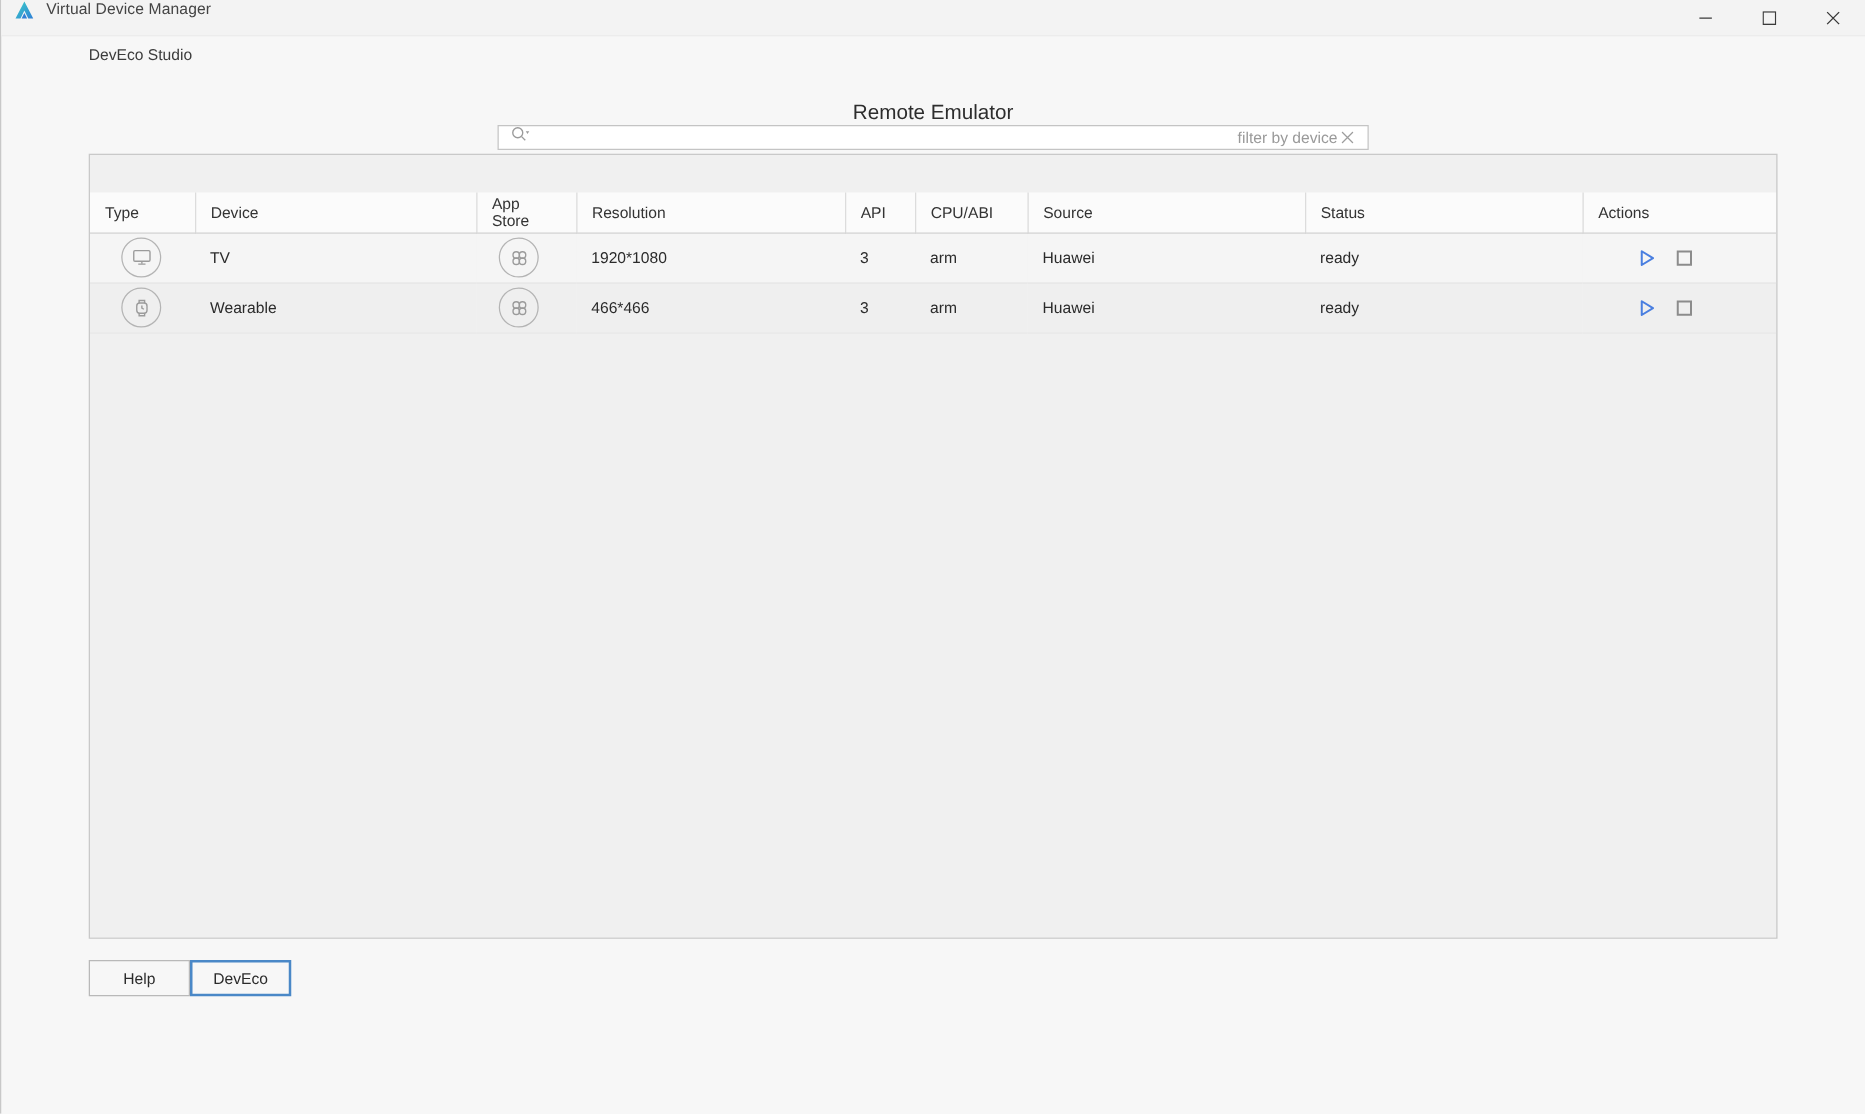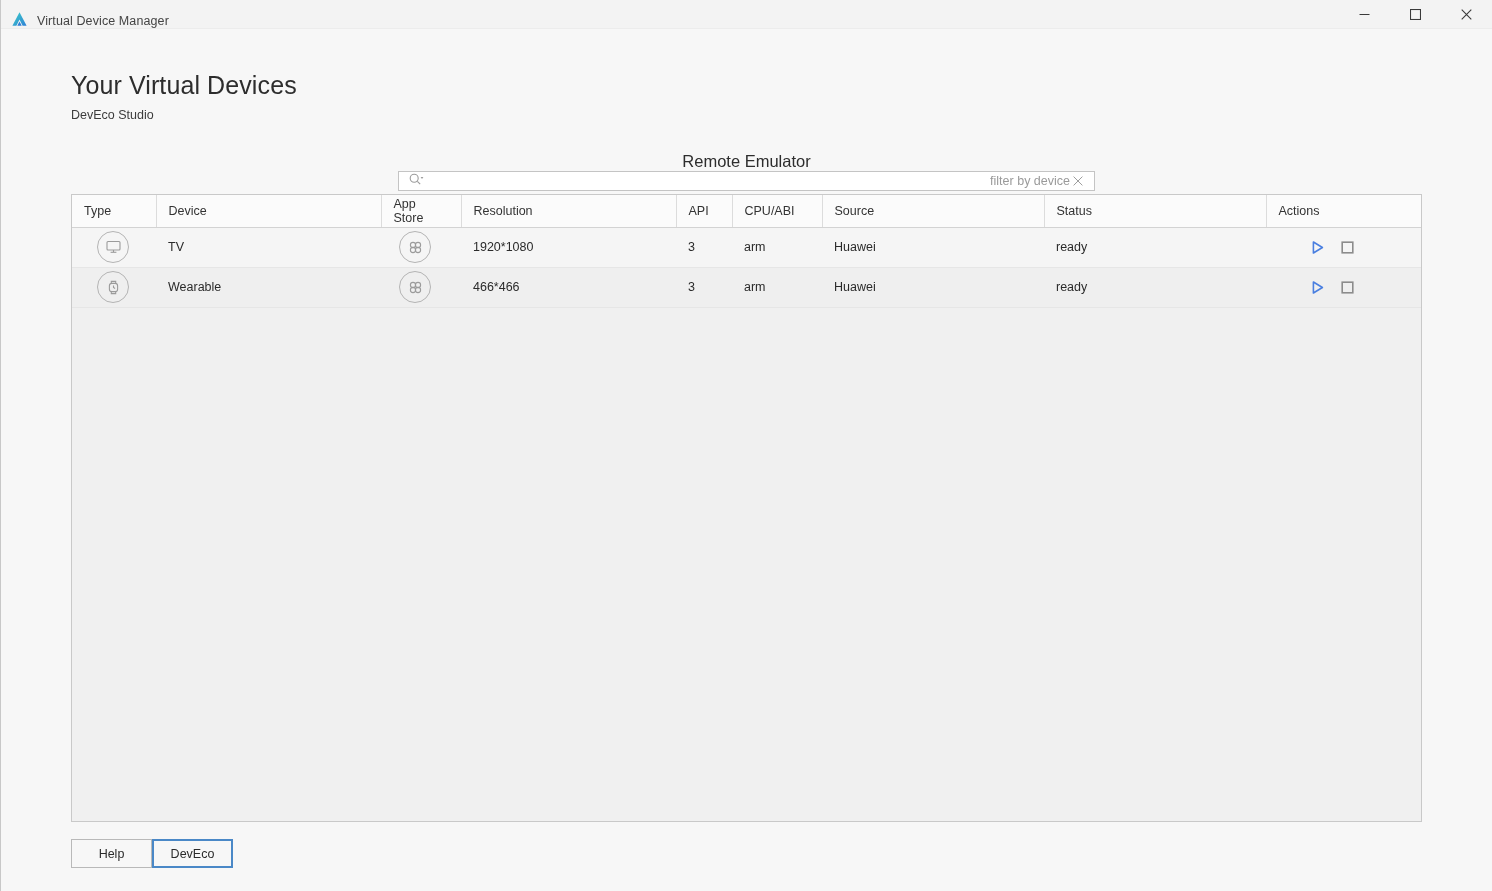--- a/index.html
+++ b/index.html
@@ -15,21 +15,21 @@
   #window {
     position: relative;
     width: 1492px; height: 891px;
     background: #f7f7f7;
     border-left: 1px solid #c8c8c8;
   }
   #titlebar {
     height: 29px;
     background: #f3f3f3;
     display: flex;
-    align-items: flex-end;
+    align-items: flex-start;
     border-bottom: 1px solid #ececec;
     position: relative;
   }
   #app-icon {
     width: 17px; height: 17px;
     margin-left: 10px; margin-right: 9px;
     flex: 0 0 auto;
   }
   #title-text {
     font-size: 12.5px;
@@ -117,20 +117,21 @@
     border: 1px solid #c9c9c9;
     background: #f0f0f0;
     display: flex;
     flex-direction: column;
     overflow: hidden;
   }
   table {
     width: 100%;
     border-collapse: collapse;
     table-layout: fixed;
+    margin-top: 30px;
   }
   thead th {
     height: 32px;
     background: #fbfbfb;
     border-bottom: 1px solid #d3d3d3;
     border-right: 1px solid #dcdcdc;
     font-weight: 400;
     font-size: 12.5px;
     color: #333;
     text-align: left;
@@ -232,21 +233,20 @@
       <div class="win-btn close">
         <svg width="11" height="11" viewBox="0 0 11 11">
             <path d="M0.7 0.7 L10.3 10.3 M10.3 0.7 L0.7 10.3" stroke="currentColor" stroke-width="1.1"></path>
           </svg>
       </div>
     </div>
   </div>
 
   <div id="content">
 
-    <h1 id="page-title">Your Virtual Devices</h1>
     <div id="page-subtitle">DevEco Studio</div>
 
     <div id="section-row">
       <div id="section-title">Remote Emulator</div>
 
       <div id="search-box">
         <span id="search-icon">
           <svg width="15" height="13" viewBox="0 0 15 13">
             <circle cx="5.2" cy="5.2" r="4" fill="none" stroke="#9b9b9b" stroke-width="1.1"></circle>
             <path d="M8.3 8.3 L11.2 11.2" stroke="#9b9b9b" stroke-width="1.1"></path>

